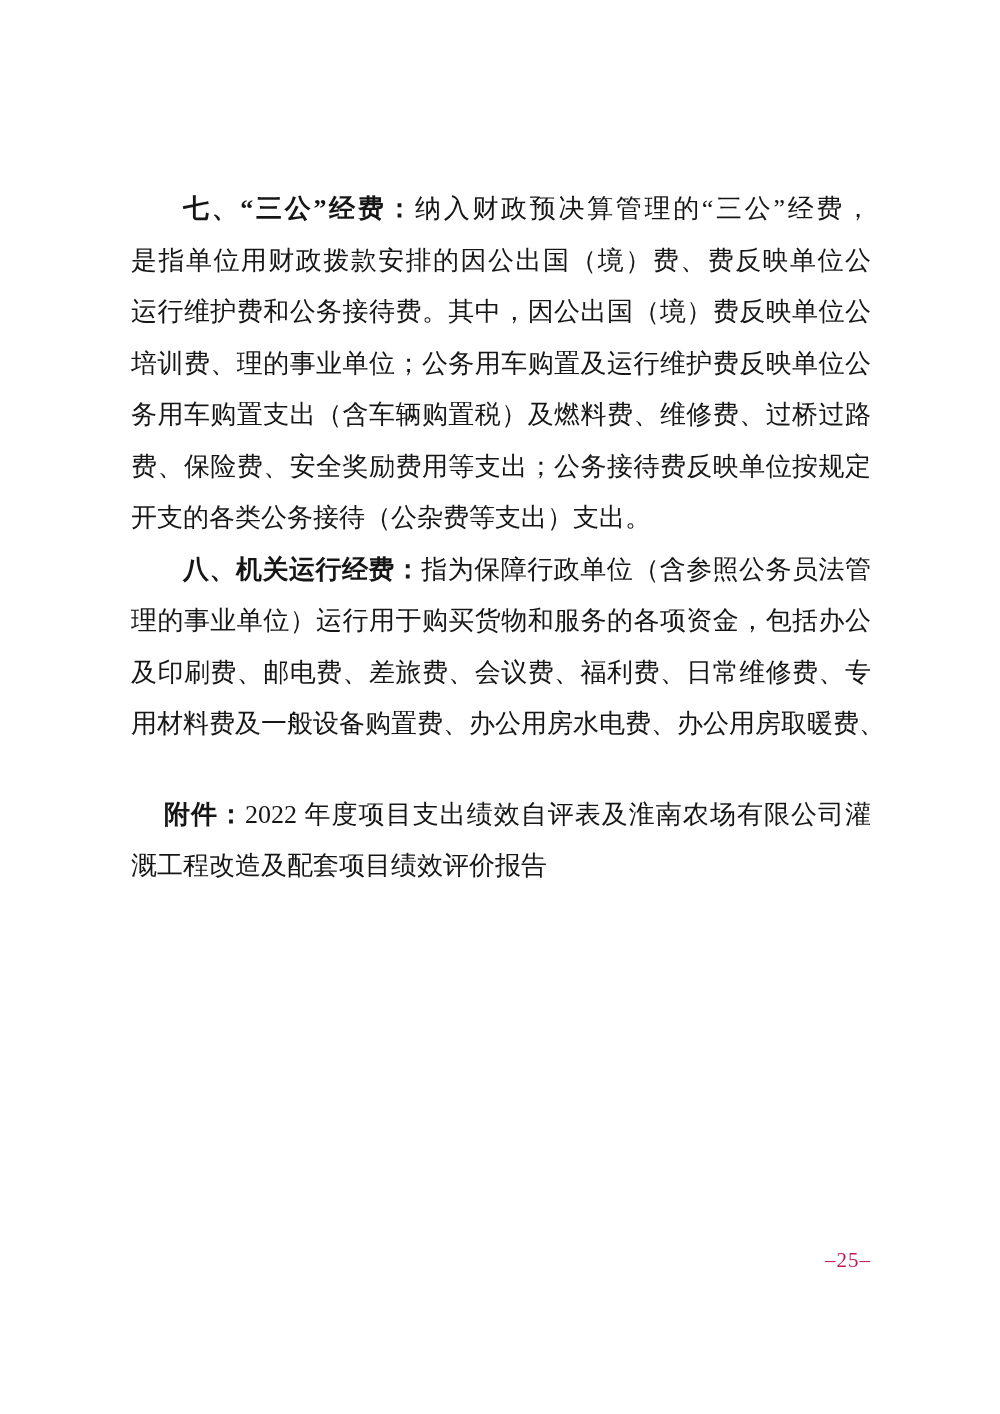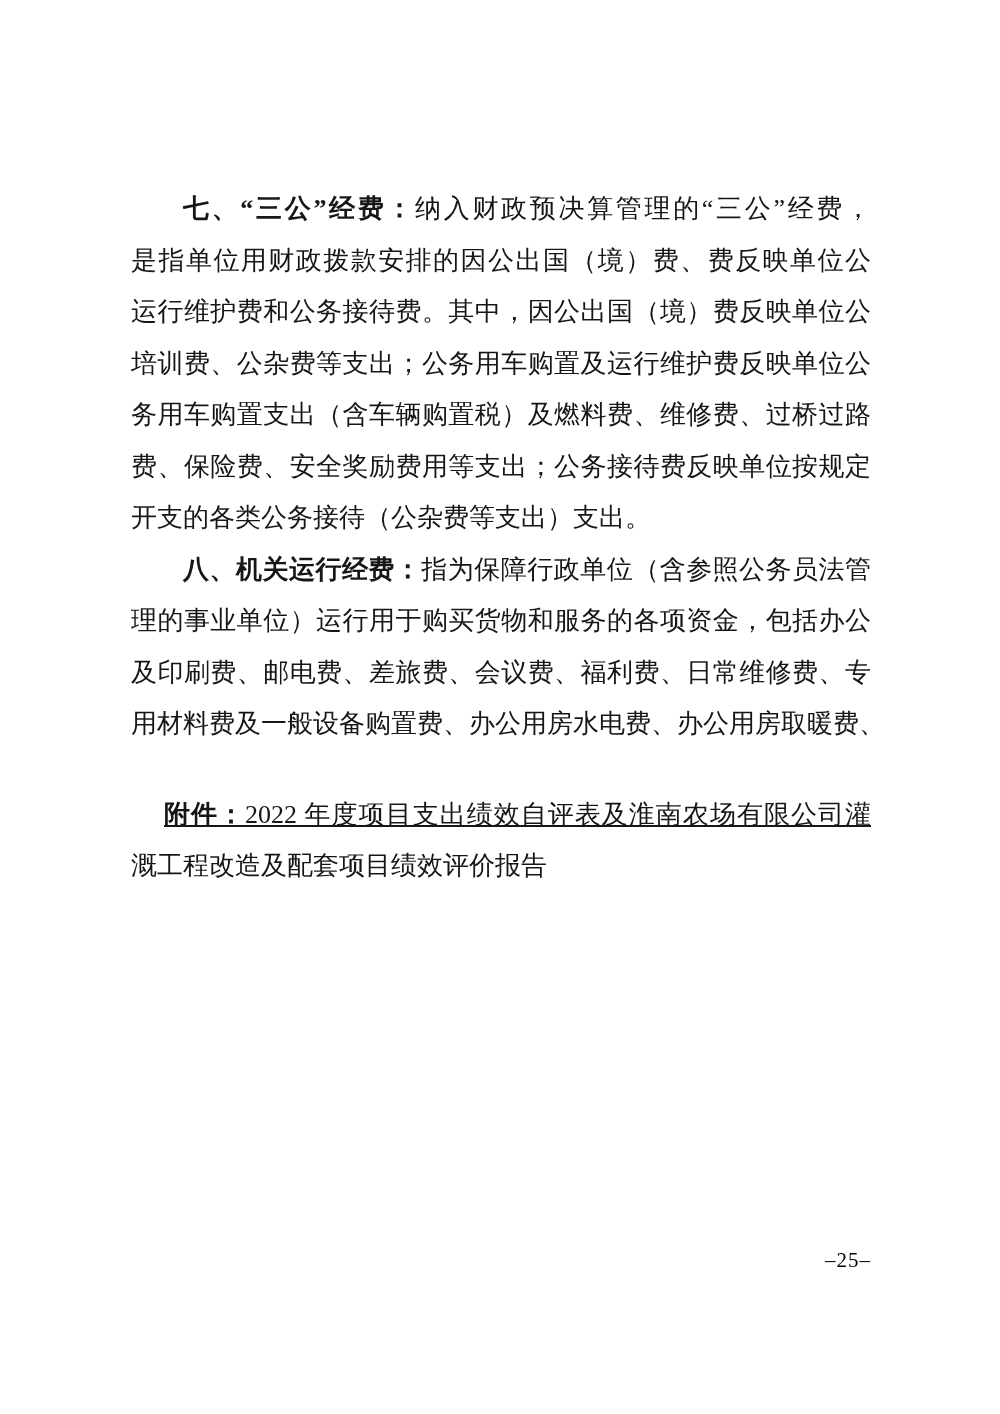--- a/index.html
+++ b/index.html
@@ -33,43 +33,43 @@
     text-align-last: justify;
     white-space: nowrap;
     overflow: visible;
   }
   .line-last {
     text-align: justify;
     text-align-last: left;
   }
   .indent-2 { padding-left: 52px; }
   .para-attachment { margin-top: 39px; }
-  .para-attachment .first-line { padding-left: 33px; text-decoration: underline; }
+  .para-attachment .first-line { padding-left: 33px; }
   .lead { font-weight: 700; }
   .pagenum {
     position: absolute;
     top: 1248px;
     right: 129px;
     font-size: 21px;
     letter-spacing: 1px;
-    color: #000000;
+    color: #be185d;
     font-family: "Liberation Serif", "DejaVu Serif", serif;
   }
 </style>
 </head>
 <body>
 
 <div class="page">
   <div class="content">
 
     <div class="para">
       <div class="line first-line indent-2"><span class="lead">七、“三公”经费：</span><span>纳入财政预决算管理的“三公”经费，</span></div>
       <div class="line">是指单位用财政拨款安排的因公出国（境）费、费反映单位公</div>
       <div class="line">运行维护费和公务接待费。其中，因公出国（境）费反映单位公</div>
-      <div class="line">培训费、公杂费等支出；公务用车购置及运行维护费反映单位公</div>
+      <div class="line">培训费、理的事业单位；公务用车购置及运行维护费反映单位公</div>
       <div class="line">务用车购置支出（含车辆购置税）及燃料费、维修费、过桥过路</div>
       <div class="line">费、保险费、安全奖励费用等支出；公务接待费反映单位按规定</div>
       <div class="line line-last">开支的各类公务接待（公杂费等支出）支出。</div>
     </div>
 
     <div class="para">
       <div class="line first-line indent-2"><span class="lead">八、机关运行经费：</span><span>指为保障行政单位（含参照公务员法管</span></div>
       <div class="line">理的事业单位）运行用于购买货物和服务的各项资金，包括办公</div>
       <div class="line">及印刷费、邮电费、差旅费、会议费、福利费、日常维修费、专</div>
       <div class="line">用材料费及一般设备购置费、办公用房水电费、办公用房取暖费、</div>

